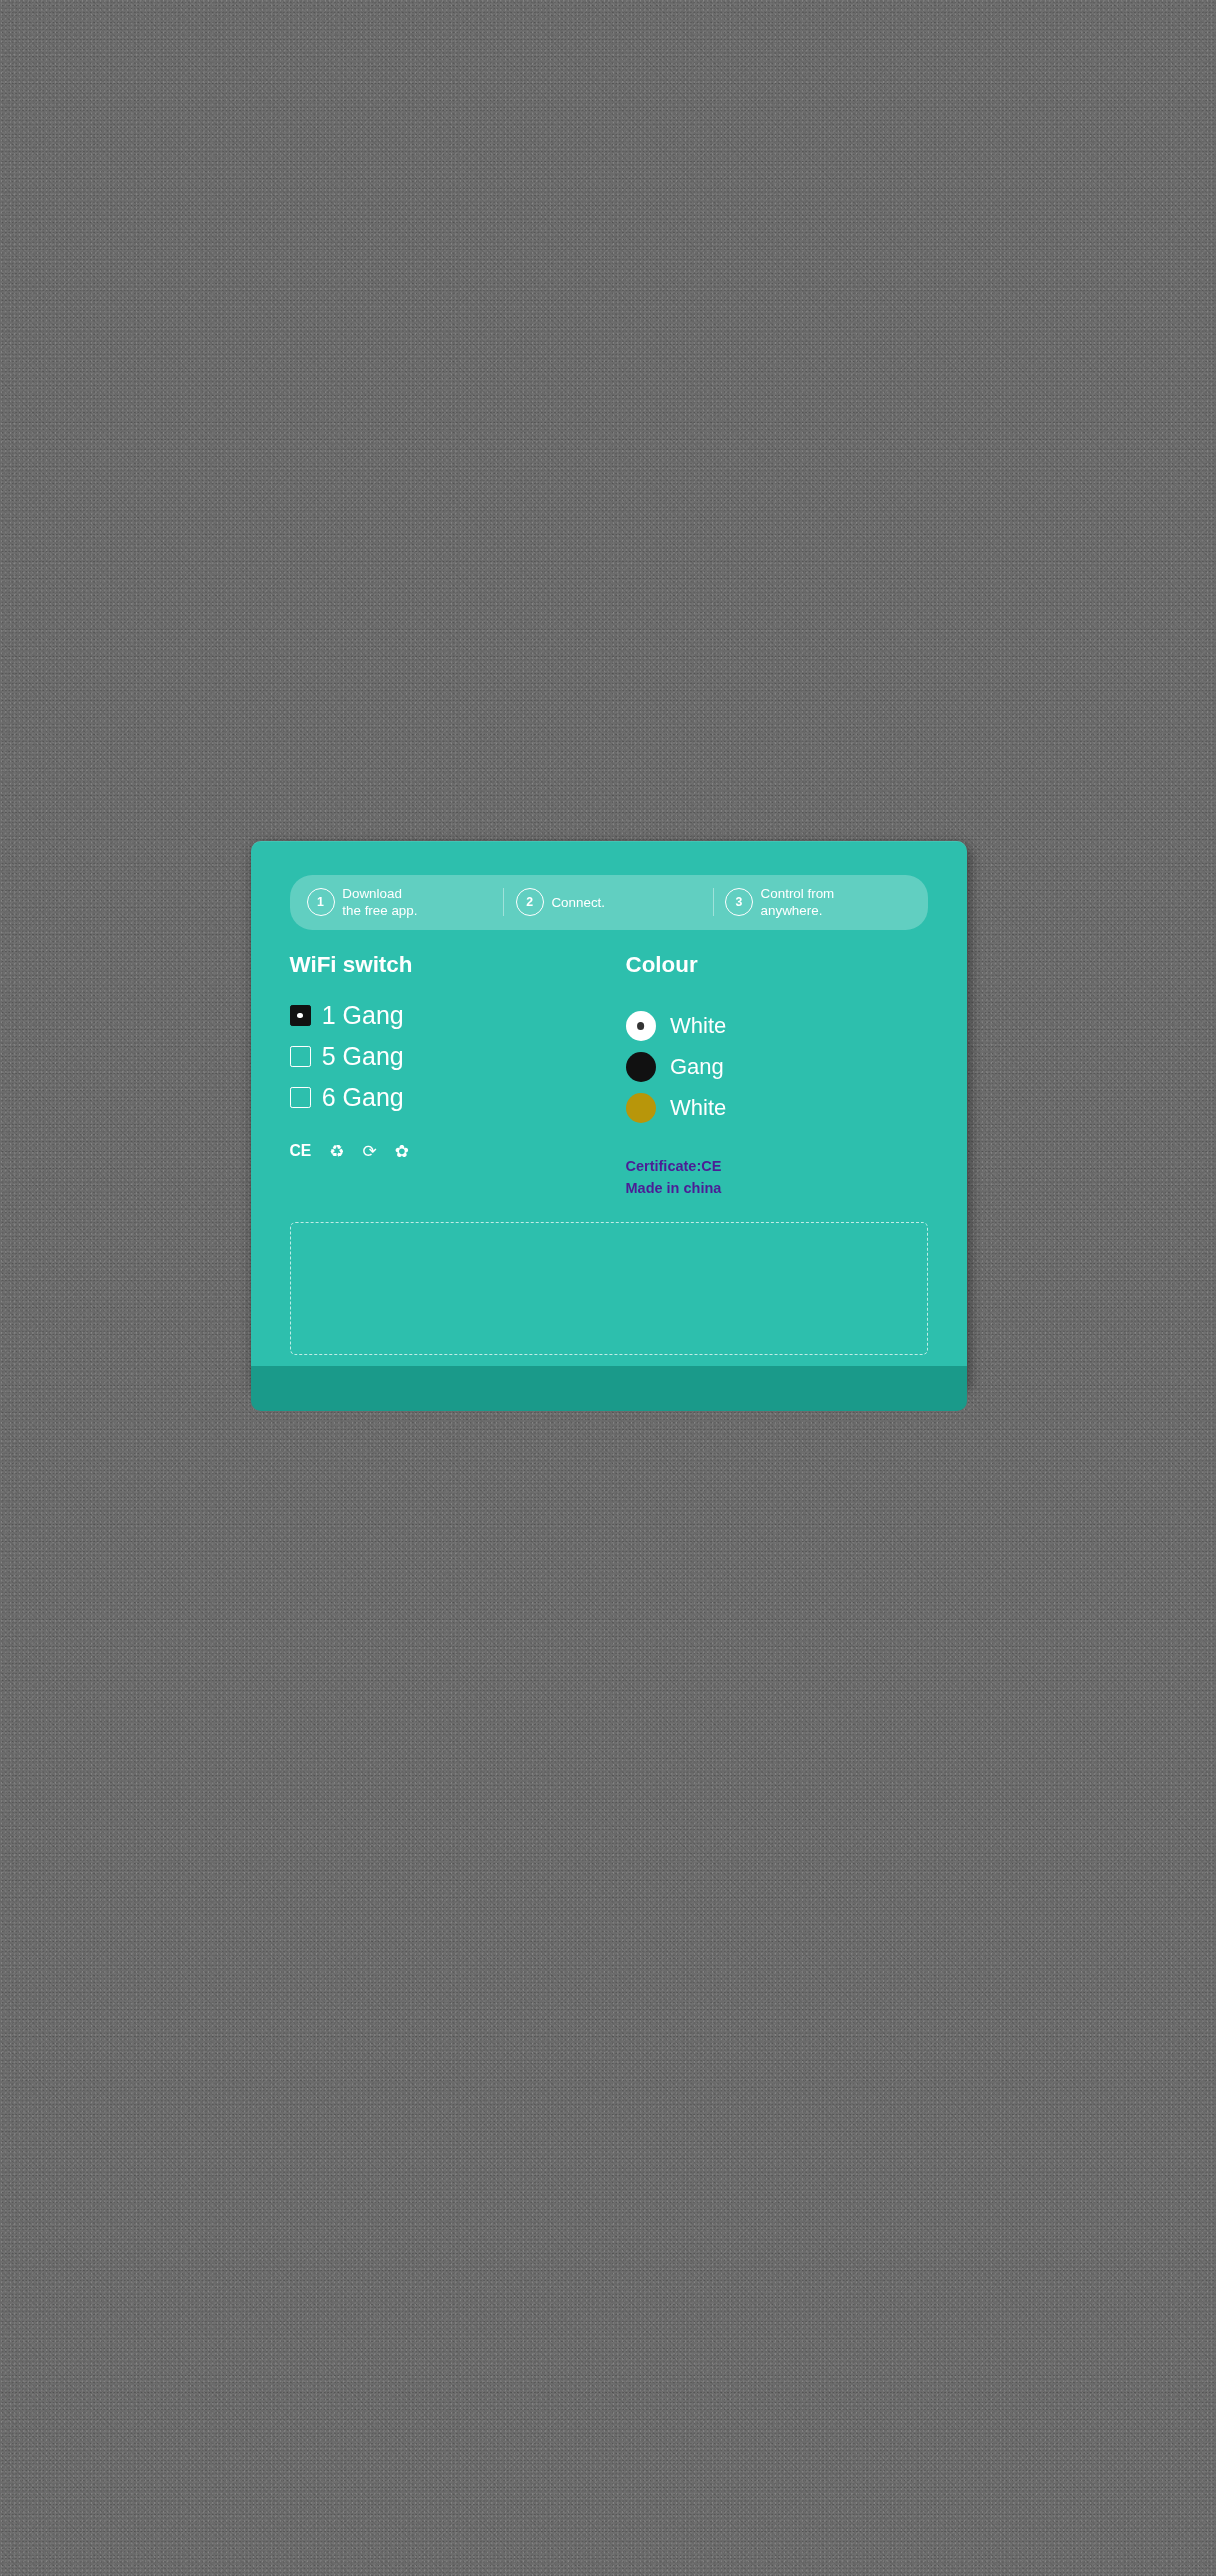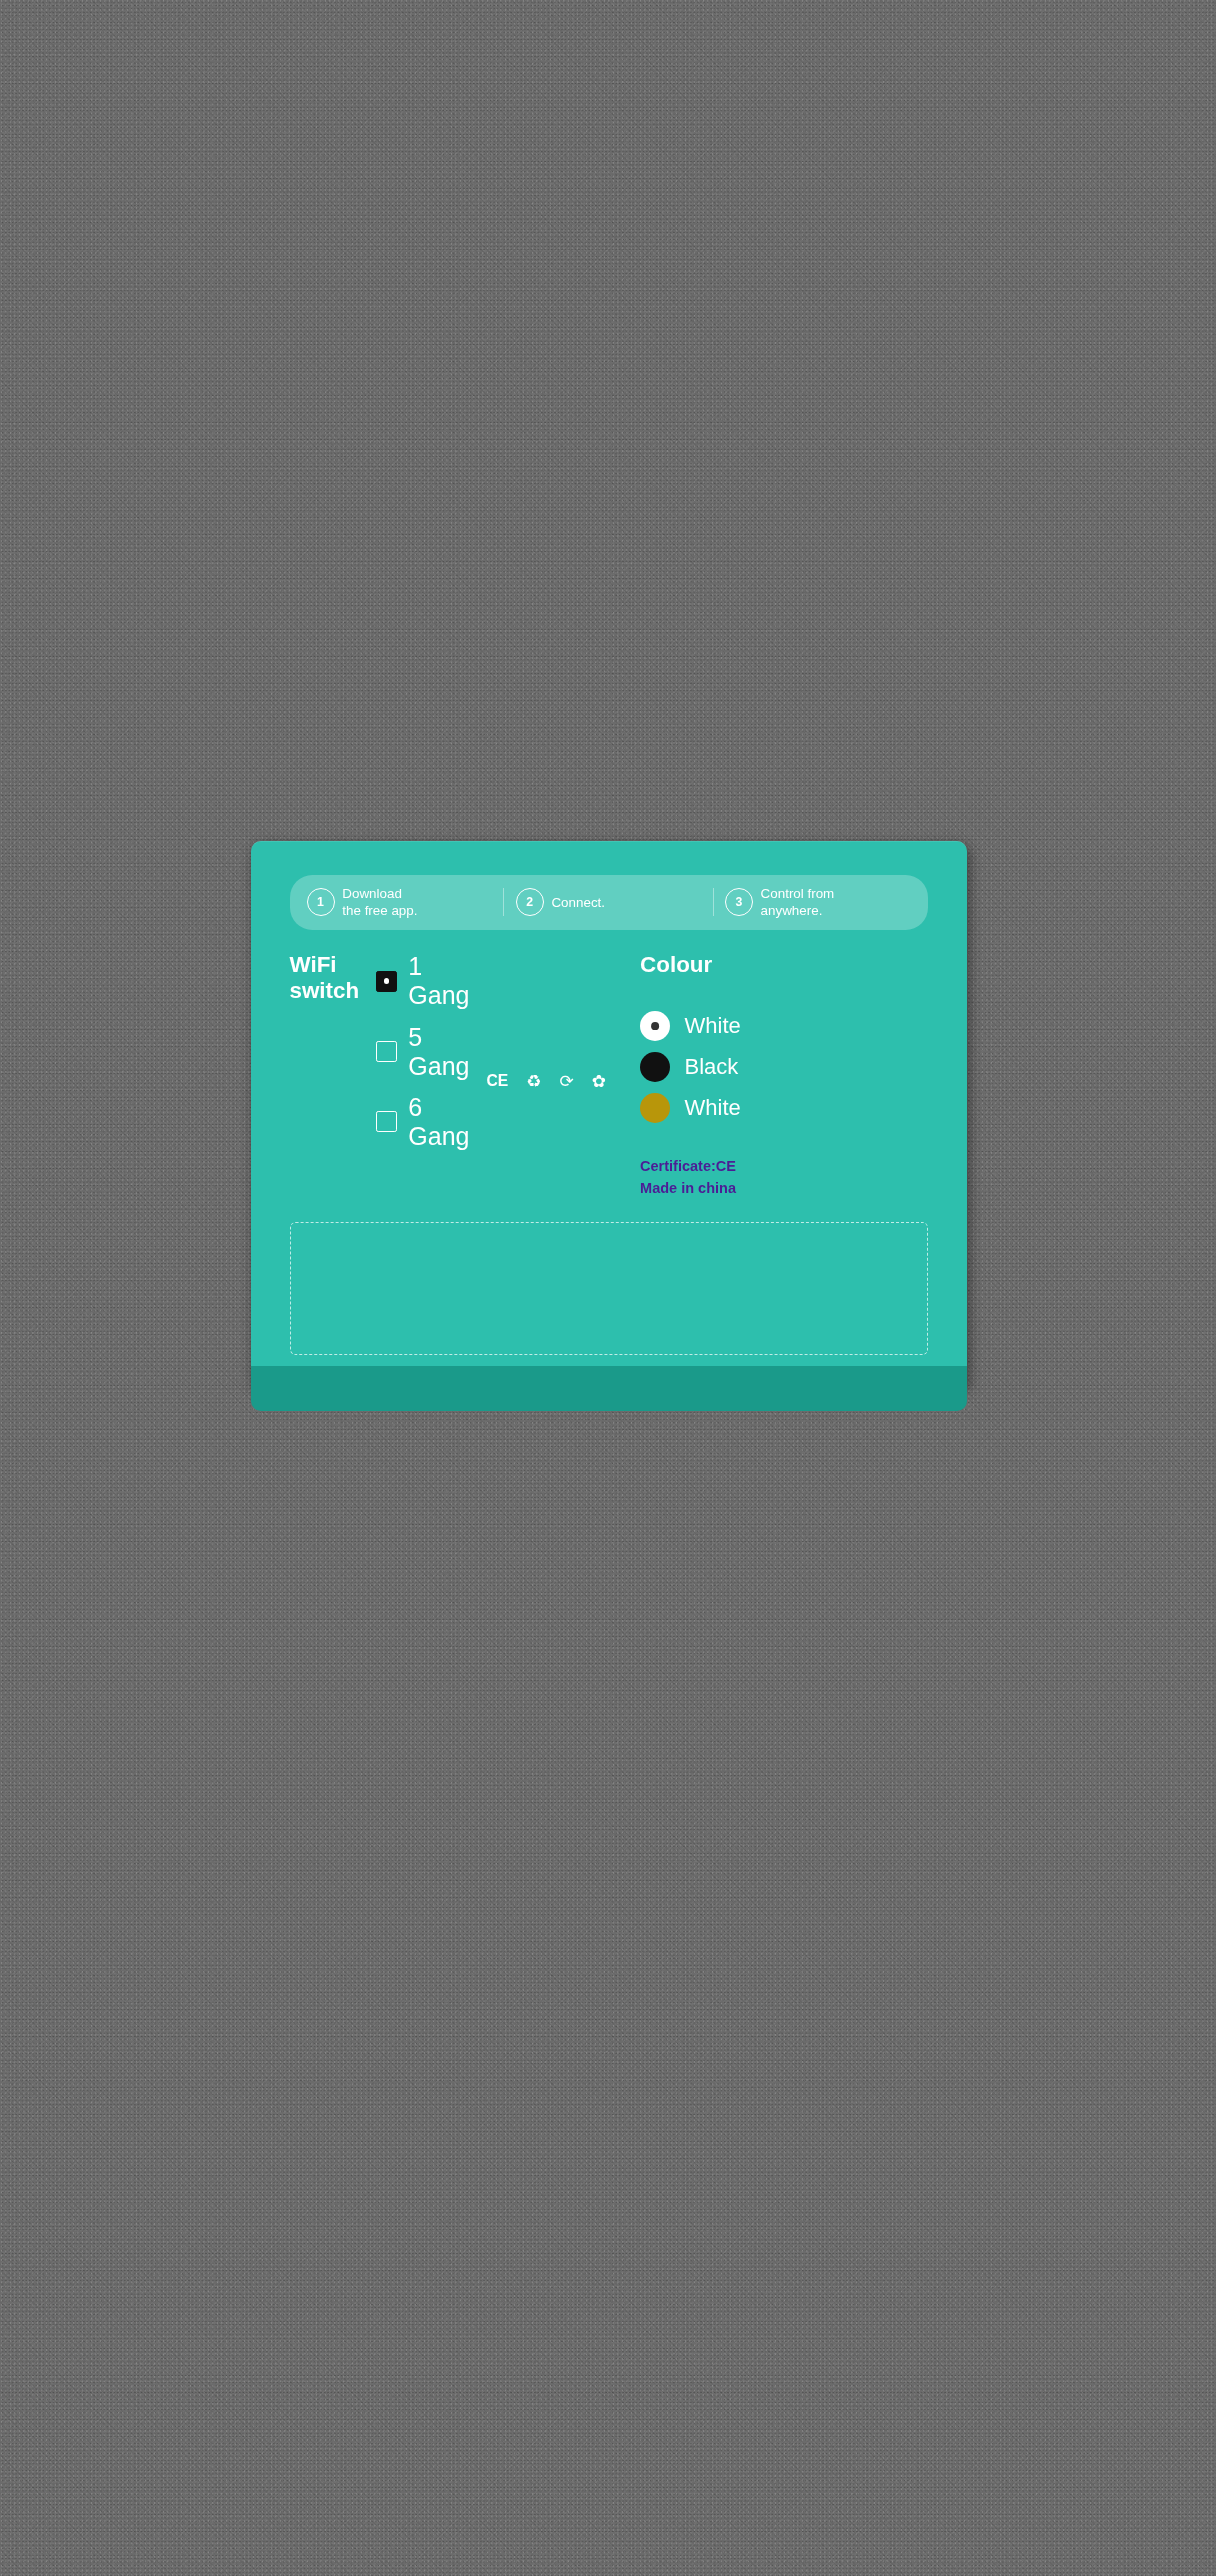--- a/index.html
+++ b/index.html
@@ -118,21 +118,21 @@
       display: flex;
       flex-direction: row;
       gap: 34px;
       flex: 1;
     }
 
     
     .left-section {
       flex: 1;
       display: flex;
-      flex-direction: row;
+      flex-direction: column;
       gap: 17px;
     }
 
     .section-title {
       color: white;
       font-size: 22.4px;
       font-weight: bold;
       margin-bottom: 5.6px;
     }
 
@@ -319,21 +319,21 @@
 
       <div class="right-section">
         <div class="section-title">Colour</div>
         <div class="colour-options">
           <div class="colour-option">
             <div class="colour-dot dot-white"></div>
             <span>White</span>
           </div>
           <div class="colour-option">
             <div class="colour-dot dot-black"></div>
-            <span>Black</span>
+            <span>Gang</span>
           </div>
           <div class="colour-option">
             <div class="colour-dot dot-gold"></div>
             <span>White</span>
           </div>
         </div>
         <div class="certificate-text">
           Certificate:CE<br>Made in china
         </div>
       </div>

